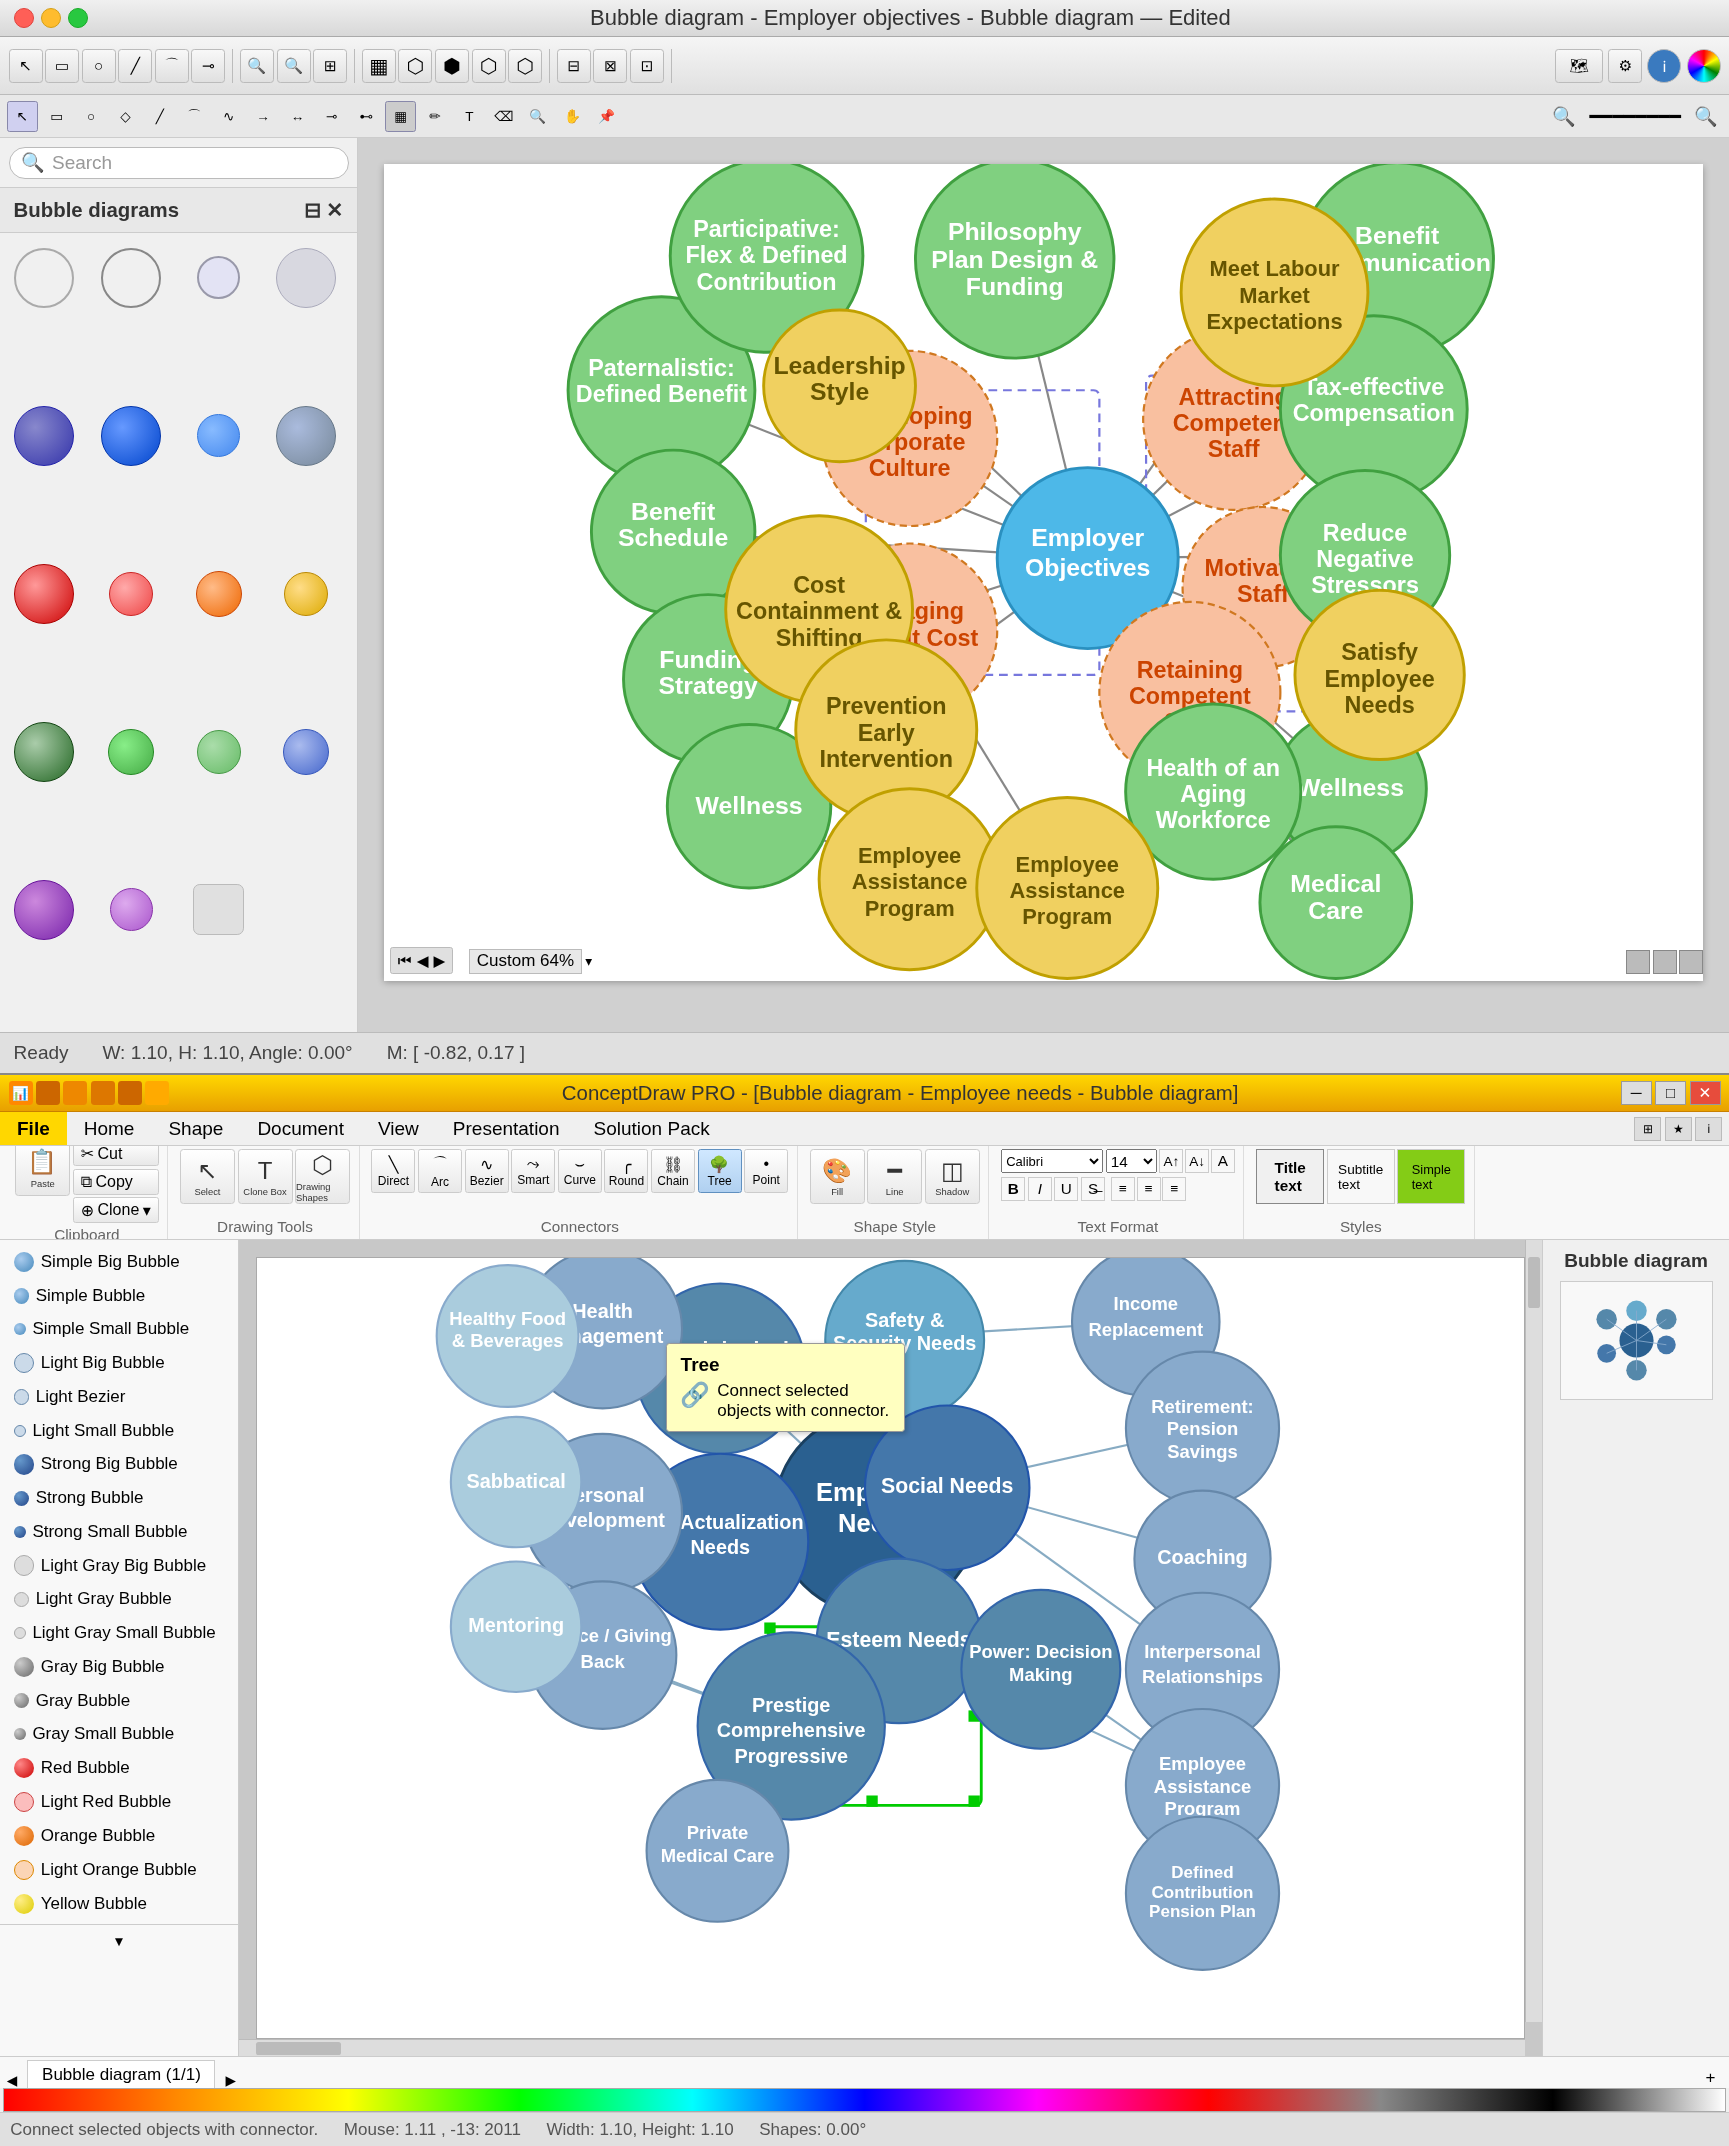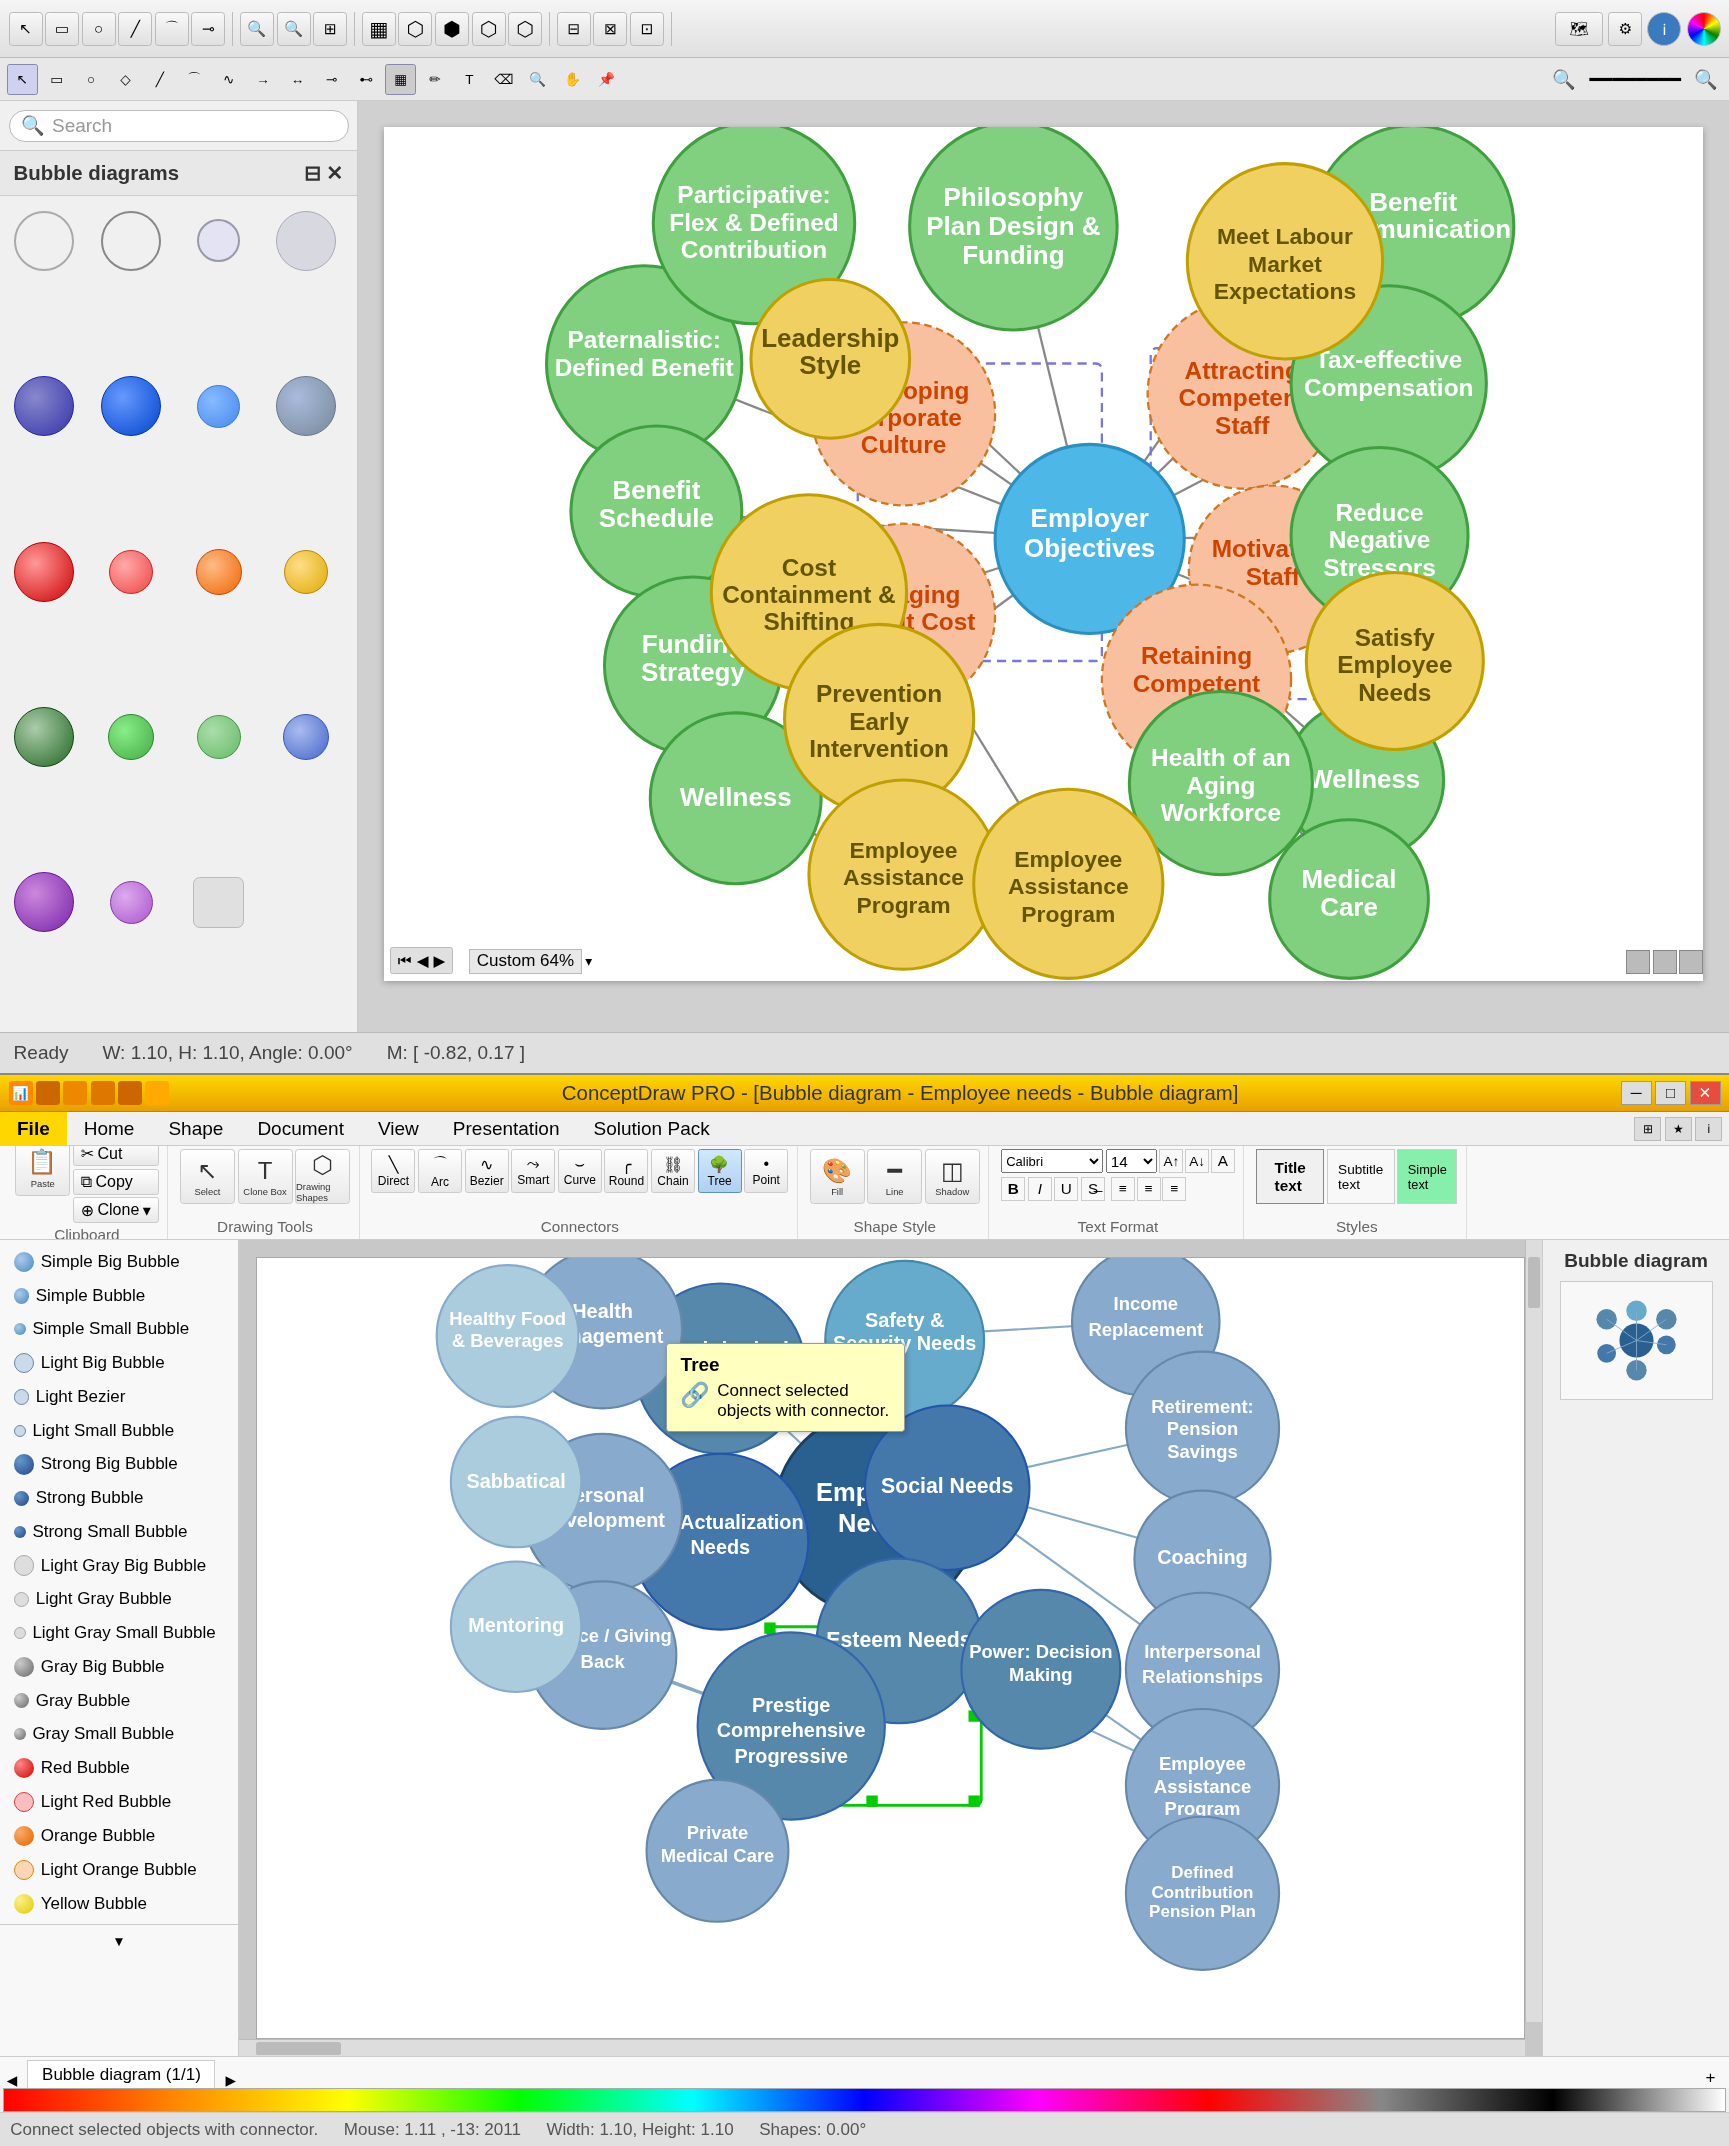--- a/index.html
+++ b/index.html
@@ -352,20 +352,28 @@
       font-size: 19px;
       margin-bottom: 5.1px;
     }
     .tooltip-icon { font-size: 24px; float: left; margin-right: 6.8px; }
   </style>
 </head>
 <body>
 
 <div class="top-window">
 
+  <div class="title-bar">
+    <div class="traffic-lights">
+      <div class="tl tl-red"></div>
+      <div class="tl tl-yellow"></div>
+      <div class="tl tl-green"></div>
+    </div>
+    <div class="window-title">Bubble diagram - Employer objectives - Bubble diagram — Edited</div>
+  </div>
 
   <div class="toolbar">
     <div class="toolbar-group">
       <div class="tb-btn">↖</div>
       <div class="tb-btn">▭</div>
       <div class="tb-btn">○</div>
       <div class="tb-btn">╱</div>
       <div class="tb-btn">⌒</div>
       <div class="tb-btn">⊸</div>
     </div>
@@ -831,21 +839,21 @@
           </div>
         </div>
       </div>
       <div class="ribbon-group-label">Text Format</div>
     </div>
 
     <div class="ribbon-group">
       <div class="ribbon-row">
         <div style="width:68px;height:55px;border:1.7px solid #888;background:#f0f0f0;display:flex;align-items:center;justify-content:center;font-size:15.3px;font-weight:bold;cursor:pointer">Title<br>text</div>
         <div style="width:68px;height:55px;border:0.9px solid #ccc;background:#f8f8f8;display:flex;align-items:center;justify-content:center;font-size:13.6px;cursor:pointer">Subtitle<br>text</div>
-        <div style="width:60px;height:55px;border:0.9px solid #ccc;background:#86efac;display:flex;align-items:center;justify-content:center;font-size:12.8px;cursor:pointer">Simple<br>text</div>
+        <div style="width:68px;height:55px;border:0.9px solid #ccc;background:#84cc16;display:flex;align-items:center;justify-content:center;font-size:12.8px;cursor:pointer">Simple<br>text</div>
       </div>
       <div class="ribbon-group-label">Styles</div>
     </div>
   </div>
 
   <div class="win-main">
 
     <div class="win-left-panel">
       <div class="win-list-item">
         <span class="win-list-dot" style="background:radial-gradient(circle at 35% 35%, #aaccee, #4488bb)"></span>

